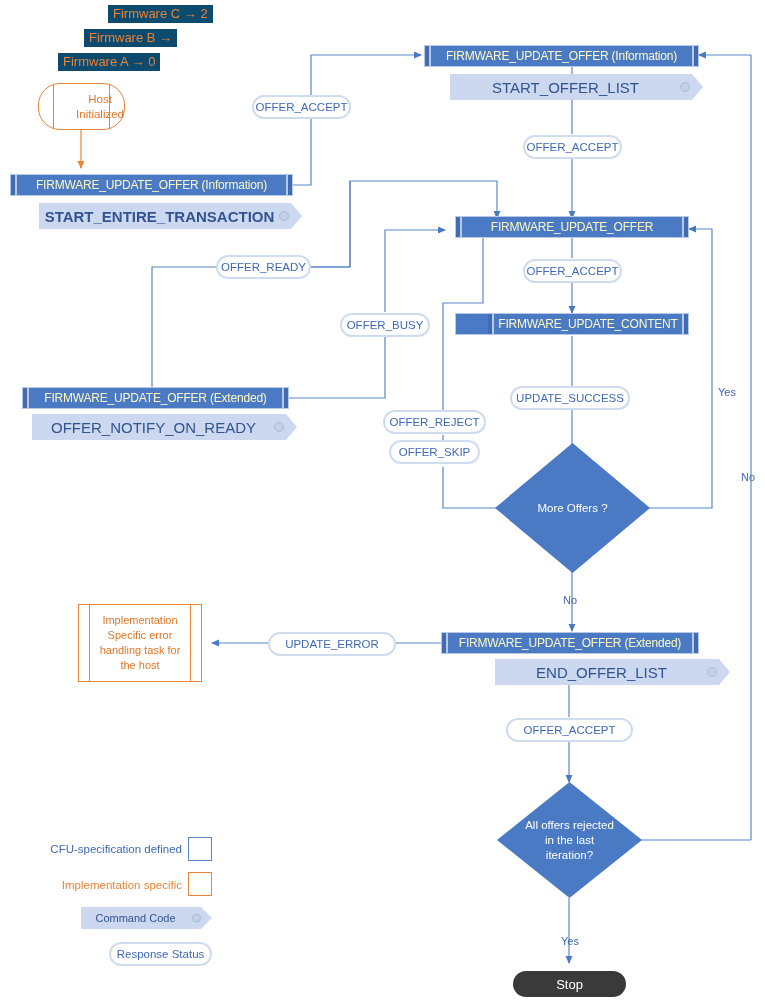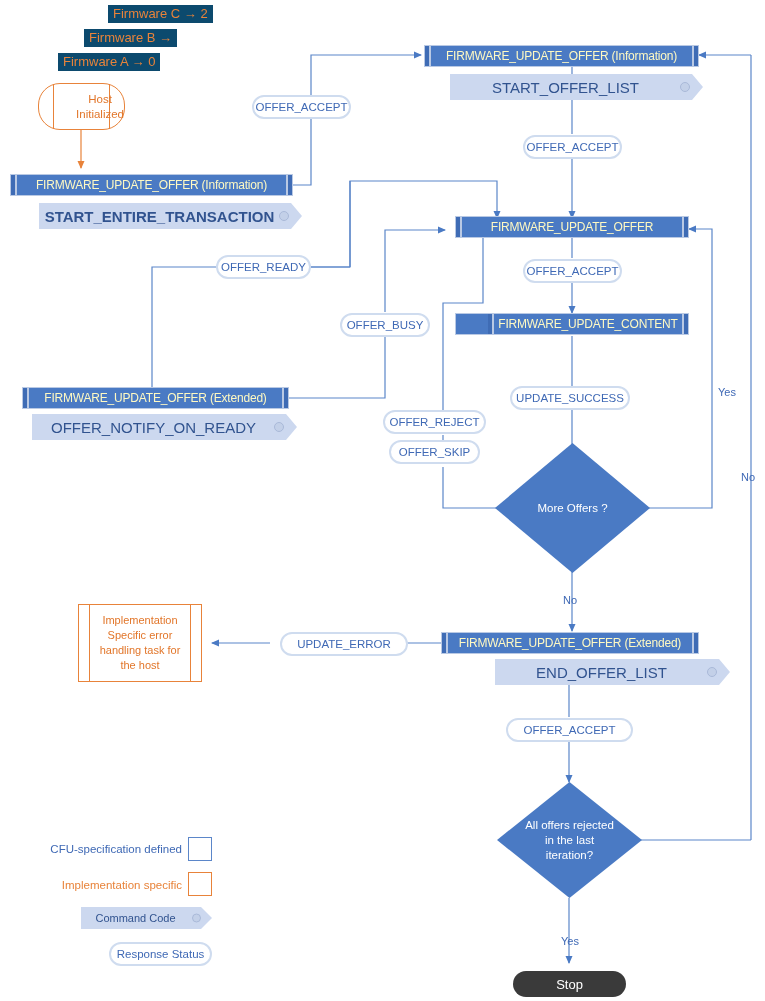--- a/index.html
+++ b/index.html
@@ -364,21 +364,21 @@
   </div>
   <div class="pill" style="left:510px;top:386px;width:120px;">
     <span>UPDATE_SUCCESS</span>
   </div>
   <div class="pill" style="left:383px;top:410px;width:103px;">
     <span>OFFER_REJECT</span>
   </div>
   <div class="pill" style="left:389px;top:440px;width:91px;">
     <span>OFFER_SKIP</span>
   </div>
-  <div class="pill" style="left:280px;top:632px;width:128px;">
+  <div class="pill" style="left:268px;top:632px;width:128px;">
     <span>UPDATE_ERROR</span>
   </div>
   <div class="pill" style="left:506px;top:718px;width:127px;">
     <span>OFFER_ACCEPT</span>
   </div>
 
   <div class="elabel" style="left:718px;top:386px;">Yes</div>
   <div class="elabel" style="left:741px;top:471px;">No</div>
   <div class="elabel" style="left:563px;top:594px;">No</div>
   <div class="elabel" style="left:561px;top:935px;">Yes</div>

